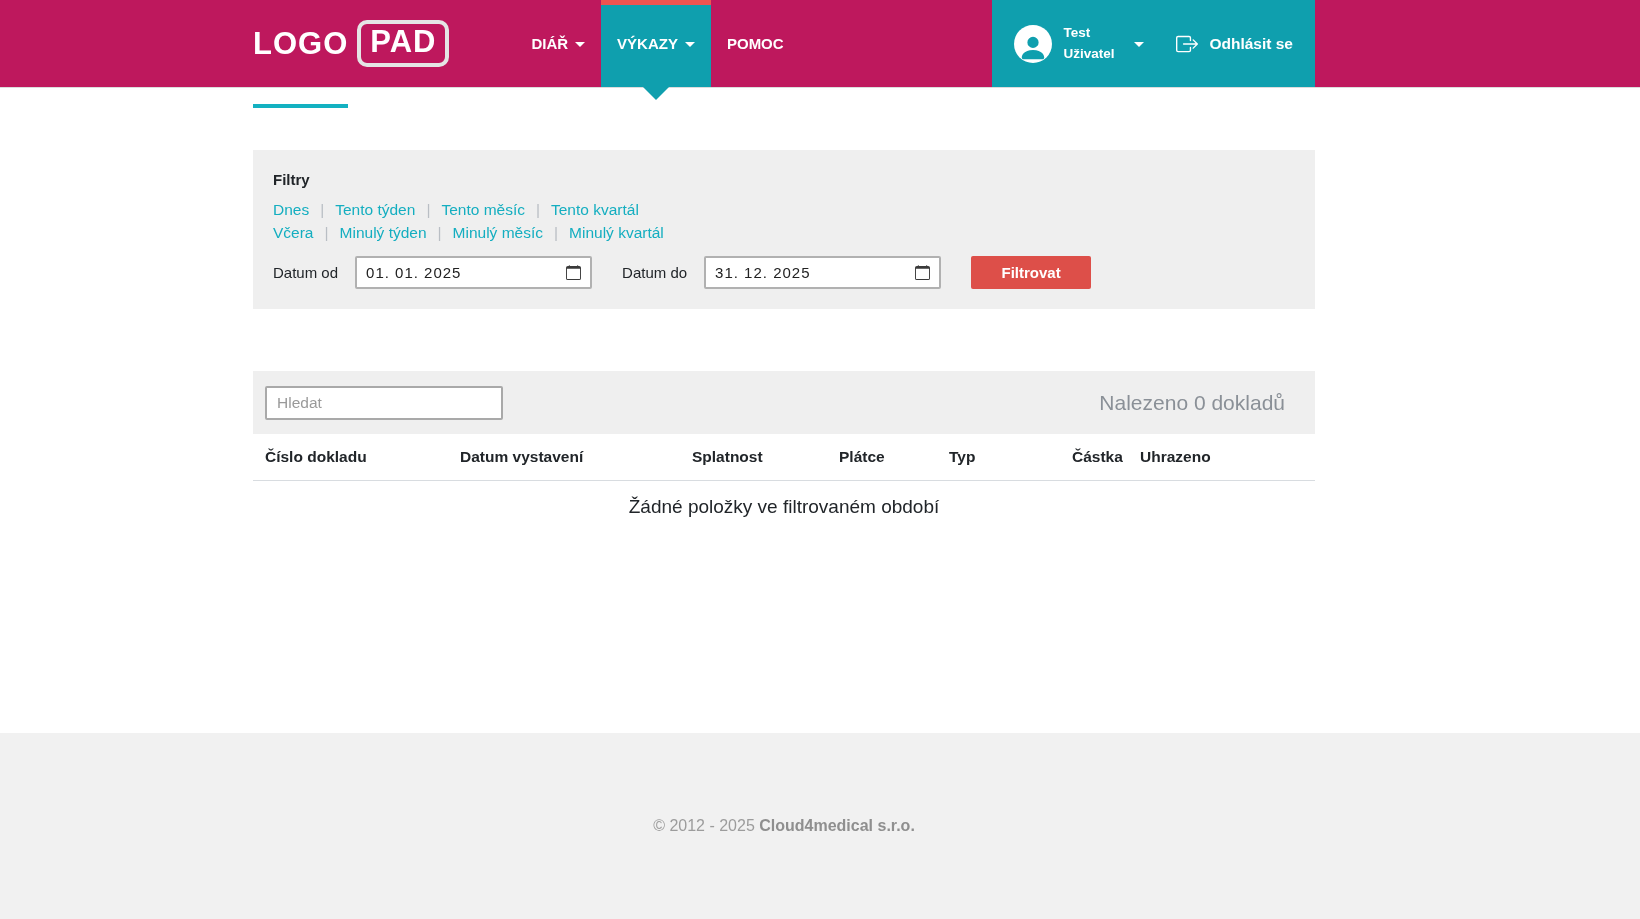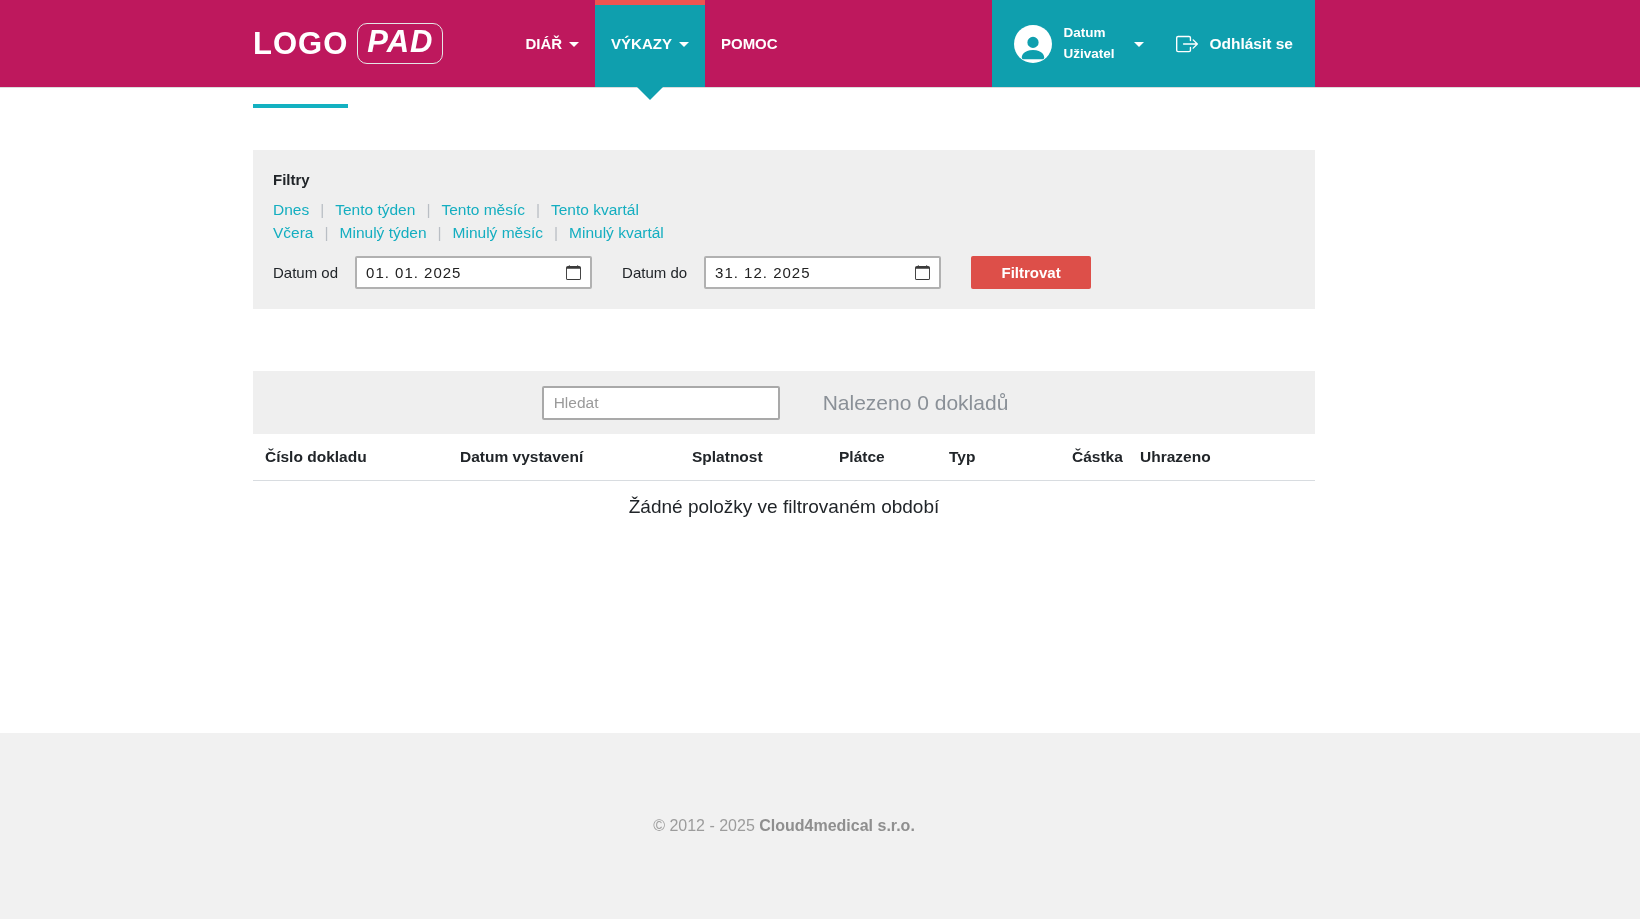--- a/index.html
+++ b/index.html
@@ -16,21 +16,21 @@
   .header {
     height:88px; background:#be185d;
     border-bottom:1px solid #dcdcdc;
     flex:0 0 auto;
   }
   .header-inner { display:flex; align-items:stretch; height:87px; }
   .logo { display:flex; align-items:center; gap:9px; cursor:pointer; }
   .logo-text { font-size:31px; font-weight:bold; color:#fff; letter-spacing:1px; }
   .logo-pad {
     font-size:31px; font-weight:bold; color:#fff; letter-spacing:1px;
-    border:1px solid #e5e5e5; border-radius:10px; padding:1px 9px 3px 9px; line-height:1.1;font-style:italic;
+    border:4px solid #e5e5e5; border-radius:10px; padding:1px 9px 3px 9px; line-height:1.1;
   }
   .nav { display:flex; margin-left:66px; }
   .nav-item {
     position:relative; display:flex; align-items:center; gap:7px;
     padding:0 16px; color:#ffffff; font-weight:bold; font-size:15px; cursor:pointer;
     white-space:nowrap;
   }
   .nav-item.active { background:#0f9fae; }
   .nav-item.active .red-bar {
     position:absolute; top:0; left:0; right:0; height:5px; background:#ef5350;
@@ -77,21 +77,21 @@
   }
   .date-gap { width:30px; }
   .filter-btn {
     margin-left:30px; width:120px; height:33px; background:#dd4f49; color:#fff;
     font-weight:bold; font-size:15px; border:none; border-radius:2px; cursor:pointer;
     font-family:"Liberation Sans", sans-serif;
   }
 
   .results-bar {
     margin-top:62px; background:#efefef; height:63px;
-    display:flex; align-items:center; justify-content:center;
+    display:flex; align-items:center; justify-content:space-between;
     padding:0 30px 0 12px;
     gap:43px;
   }
   .search-input {
     width:238px; height:34px; border:2px solid #a9a9a9; border-radius:2px; background:#fff;
     padding:0 10px; font-size:15.5px; color:#333; outline:none;
     font-family:"Liberation Sans", sans-serif;
   }
   .search-input::placeholder { color:#9a9a9a; }
   .found-text { color:#8a9097; font-size:21px; }
@@ -134,21 +134,21 @@
       </div>
     </nav>
 
     <div class="user-block">
       <div class="avatar">
         <svg width="30" height="30" viewBox="0 0 16 16" fill="#0f9fae">
             <path d="M3 14s-1 0-1-1 1-4 6-4 6 3 6 4-1 1-1 1H3zm5-6a3 3 0 1 0 0-6 3 3 0 0 0 0 6z"></path>
           </svg>
       </div>
       <div class="user-name">
-        <div>Datum</div>
+        <div>Test</div>
         <div>Uživatel</div>
       </div>
       <span class="caret user-caret"></span>
       <div class="logout">
         <svg width="22" height="22" viewBox="0 0 16 16" fill="#ffffff">
             <path d="M10 12.5a.5.5 0 0 1-.5.5h-8a.5.5 0 0 1-.5-.5v-9a.5.5 0 0 1 .5-.5h8a.5.5 0 0 1 .5.5v2a.5.5 0 0 0 1 0v-2A1.5 1.5 0 0 0 9.5 2h-8A1.5 1.5 0 0 0 0 3.5v9A1.5 1.5 0 0 0 1.5 14h8a1.5 1.5 0 0 0 1.5-1.5v-2a.5.5 0 0 0-1 0v2z"></path>
             <path d="M15.854 8.354a.5.5 0 0 0 0-.708l-3-3a.5.5 0 0 0-.708.708L14.293 7.5H5.5a.5.5 0 0 0 0 1h8.793l-2.147 2.146a.5.5 0 0 0 .708.708l3-3z"></path>
           </svg>
         <span>Odhlásit se</span>
       </div>

